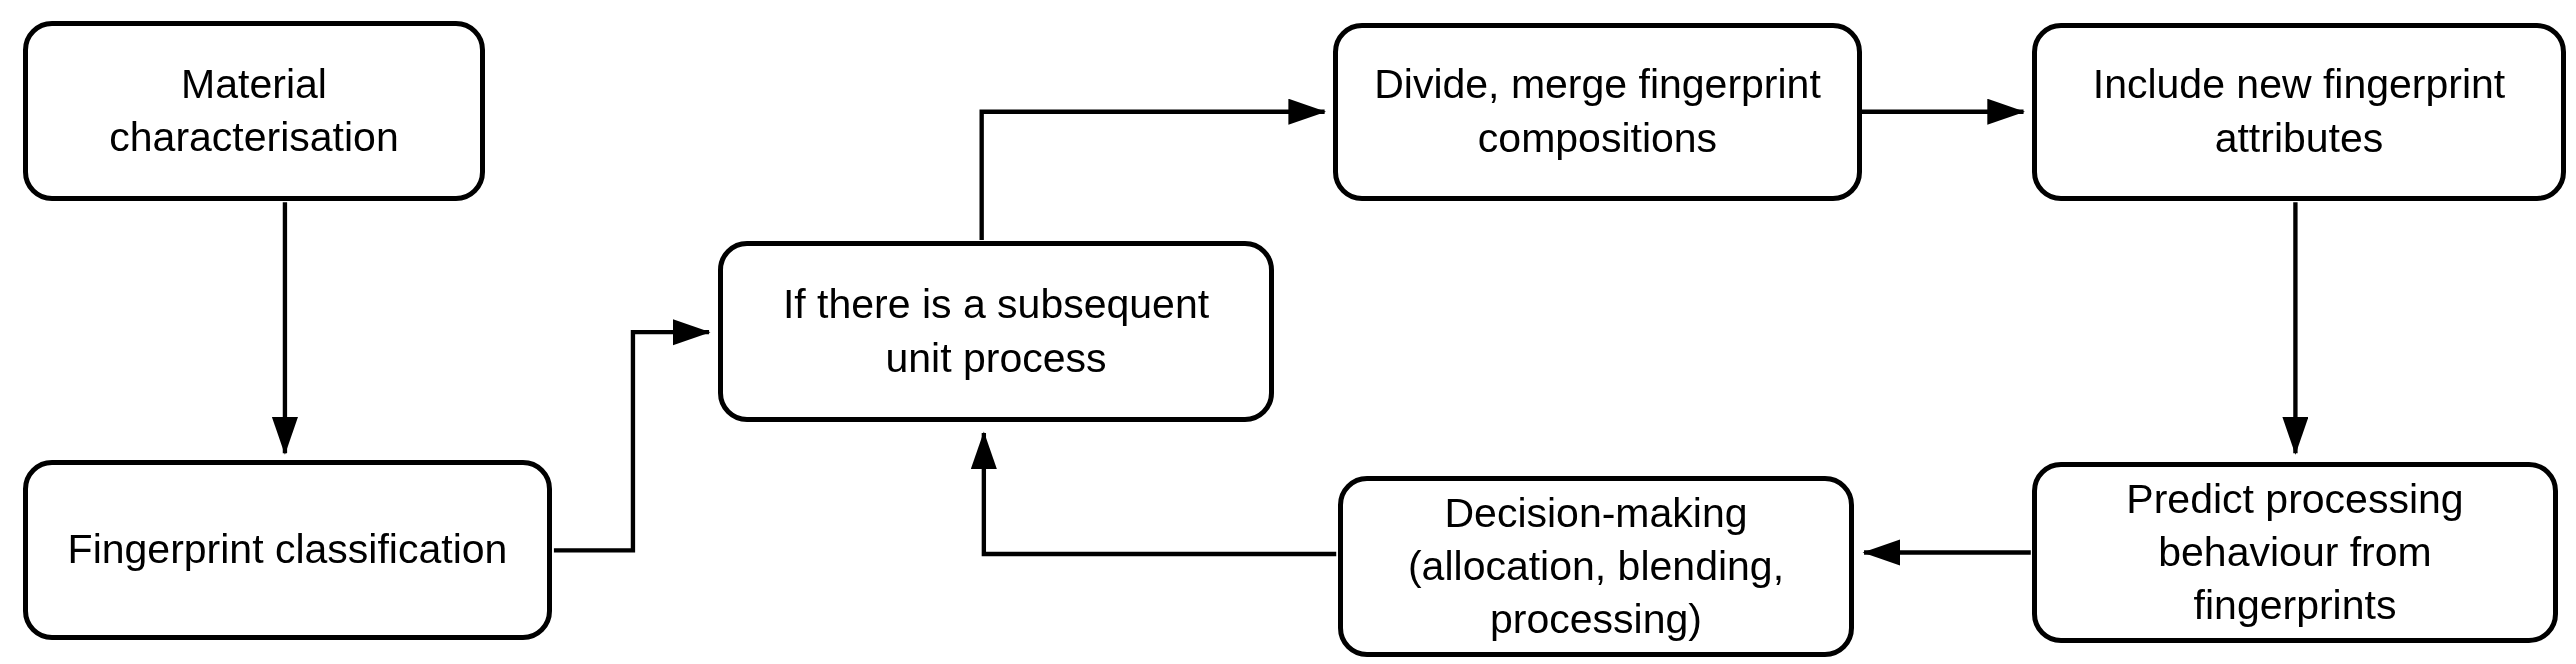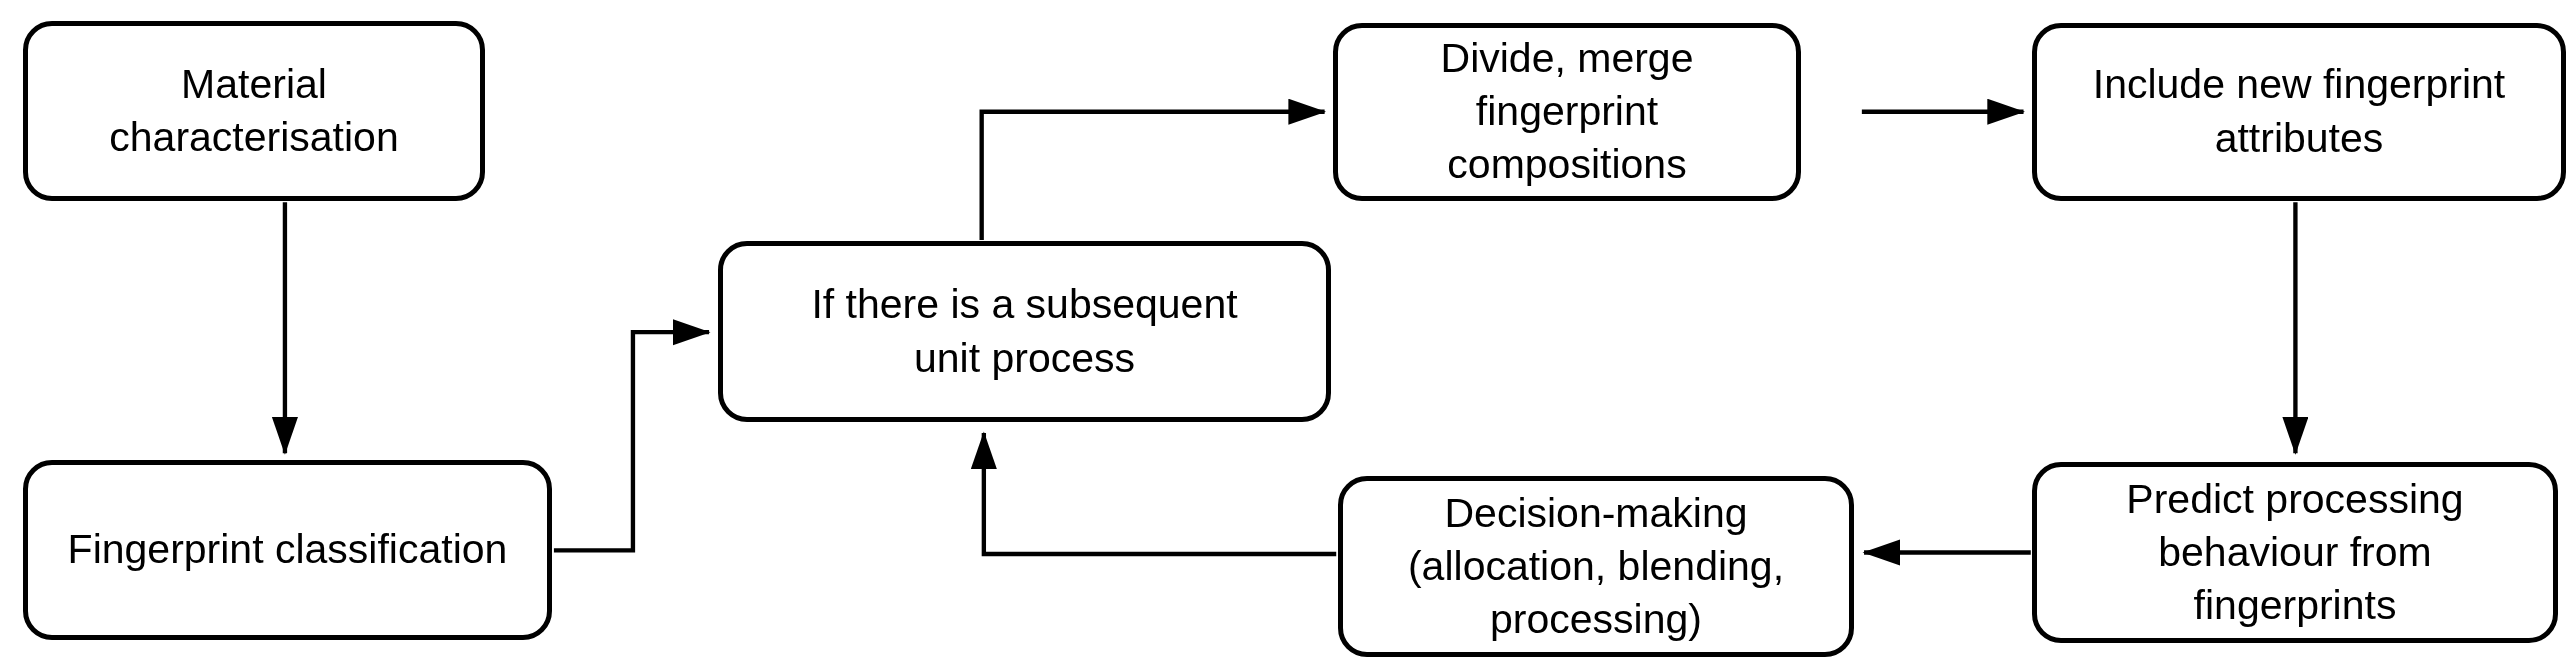--- a/index.html
+++ b/index.html
@@ -71,25 +71,25 @@
       </g>
   </svg>
 
   <div id="node-layer">
       <div class="node" style="left: 23px; top: 21px; width: 462px; height: 180px;">
     <span class="node-label">Material characterisation</span>
   </div>
       <div class="node" style="left: 23px; top: 460px; width: 529px; height: 180px;">
     <span class="node-label">Fingerprint classification</span>
   </div>
-      <div class="node" style="left: 718px; top: 241px; width: 613px; height: 181px;">
+      <div class="node" style="left: 718px; top: 241px; width: 556px; height: 181px;">
     <span class="node-label">If there is a subsequent
 unit process</span>
   </div>
-      <div class="node" style="left: 1333px; top: 22.5px; width: 468px; height: 178px;">
+      <div class="node" style="left: 1333px; top: 22.5px; width: 529px; height: 178px;">
     <span class="node-label">Divide, merge fingerprint
 compositions</span>
   </div>
       <div class="node" style="left: 2032px; top: 22.5px; width: 534px; height: 178px;">
     <span class="node-label">Include new fingerprint
 attributes</span>
   </div>
       <div class="node" style="left: 2032px; top: 462px; width: 526px; height: 181px;">
     <span class="node-label">Predict processing
 behaviour from

